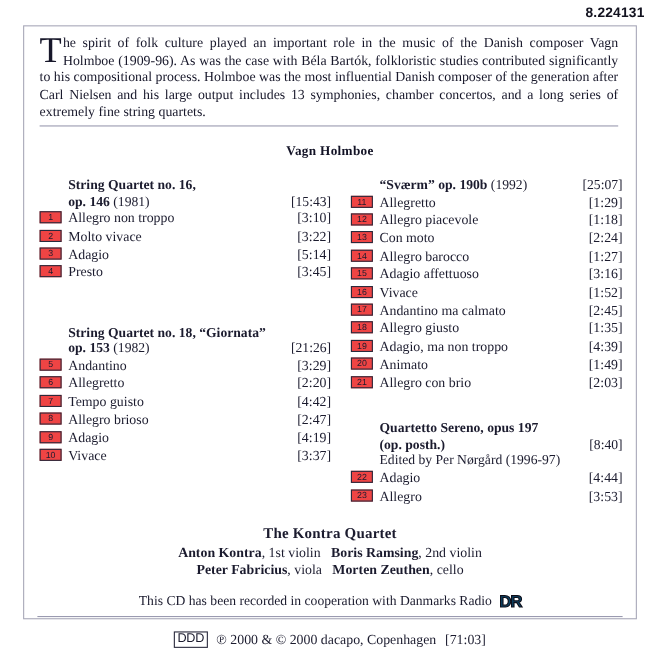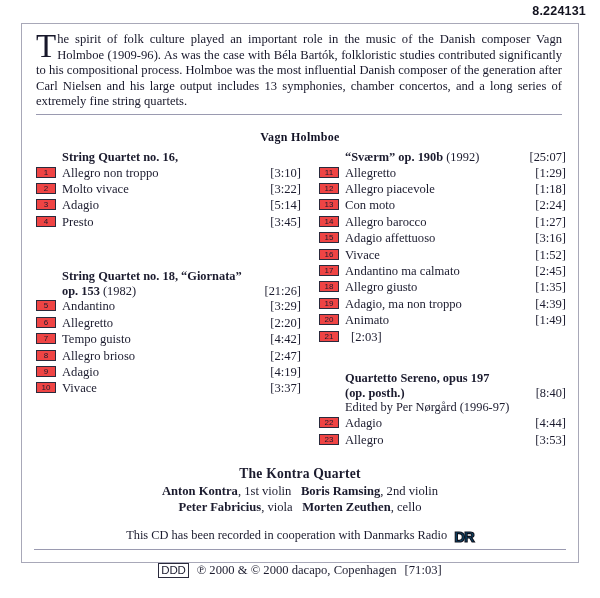--- a/index.html
+++ b/index.html
@@ -65,21 +65,21 @@
     font-weight: bold;
     font-size: 12px;
     letter-spacing: 0.3px;
     margin-top: 15px;
     color: #121225;
   }
 
   
   .columns {
     display: flex;
-    margin-top: 5px;
+    margin-top: 16px;
     padding: 0 12px 0 14px;
   }
   .col { width: 50%; }
   .col.right { padding-left: 18px; }
 
   .work {
     margin-bottom: 2px;
   }
   .work-head {
     display: flex;
@@ -215,20 +215,24 @@
   <div class="composer">Vagn Holmboe</div>
 
   <div class="columns">
 
     <div class="col left">
 
       <div class="work">
         <div class="work-head">
           <span class="wtitle">String Quartet no. 16,</span>
         </div>
+        <div class="work-head">
+          <span class="wtitle"><b>op. 146</b> <span class="year">(1981)</span></span>
+          <span class="wdur">[15:43]</span>
+        </div>
         <div class="track">
           <span class="tnum">1</span>
           <span class="tname">Allegro non troppo</span>
           <span class="tdur">[3:10]</span>
         </div>
         <div class="track">
           <span class="tnum">2</span>
           <span class="tname">Molto vivace</span>
           <span class="tdur">[3:22]</span>
         </div>
@@ -340,20 +344,21 @@
           <span class="tname">Adagio, ma non troppo</span>
           <span class="tdur">[4:39]</span>
         </div>
         <div class="track">
           <span class="tnum">20</span>
           <span class="tname">Animato</span>
           <span class="tdur">[1:49]</span>
         </div>
         <div class="track">
           <span class="tnum">21</span>
+          <span class="tname">Allegro con brio</span>
           <span class="tdur">[2:03]</span>
         </div>
       </div>
 
       <div class="gap"></div>
 
       <div class="work">
         <div class="work-head">
           <span class="wtitle">Quartetto Sereno, opus 197</span>
         </div>

